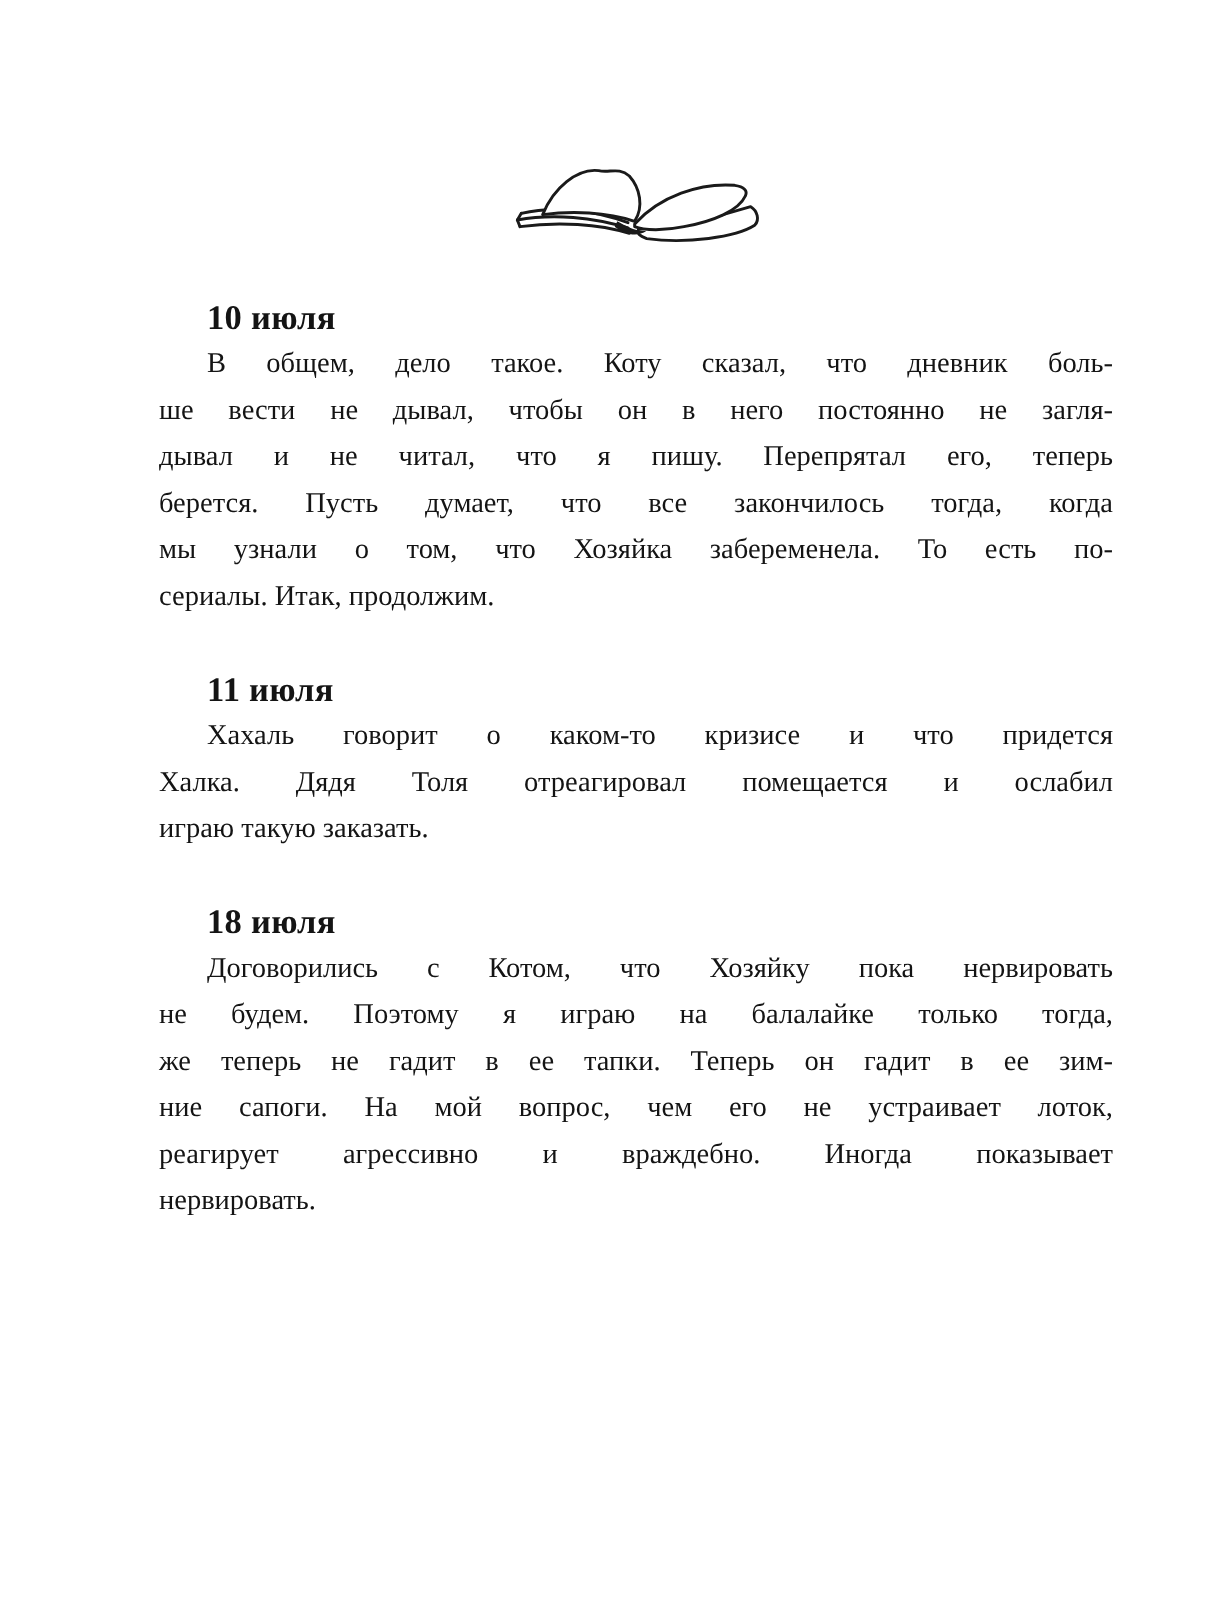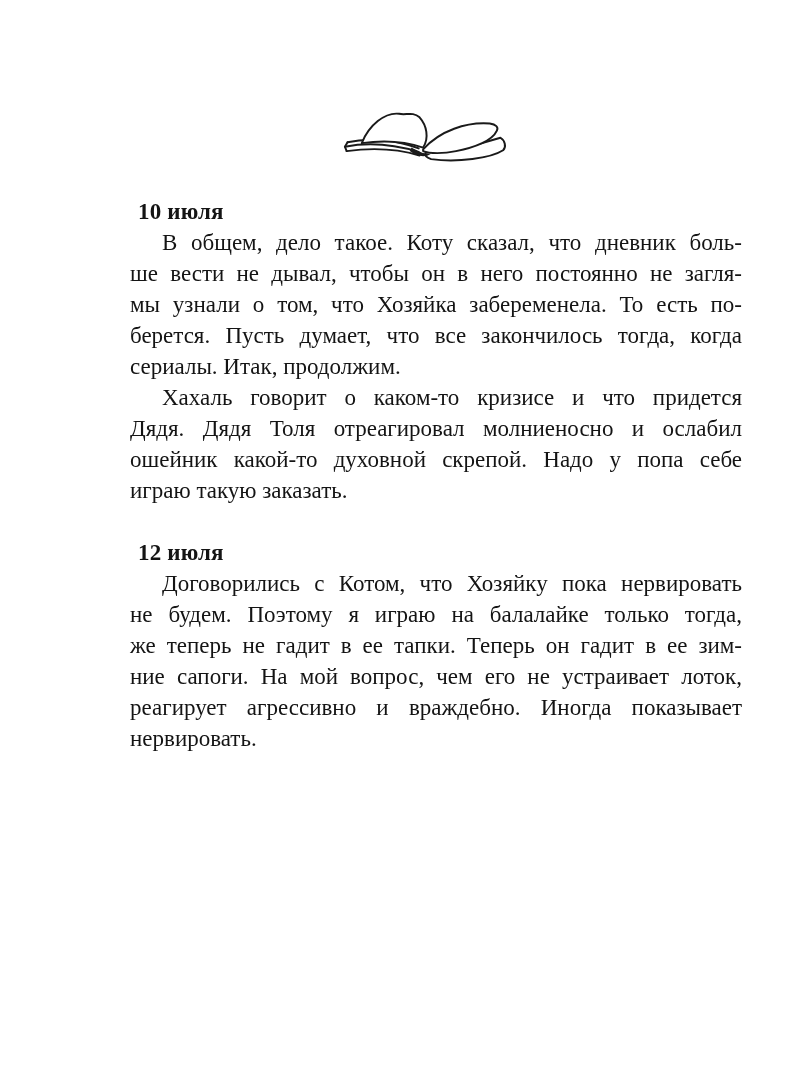--- a/index.html
+++ b/index.html
@@ -41,26 +41,25 @@
     text-indent: 32px;
     letter-spacing: 0.2px;
   }
   .entry-paragraph + .entry-heading {
     margin-top: 31px;
   }
   .entry-paragraph {
     margin: 0;
   }
   .line {
-    font-size: 23px;
+    font-size: 19px;
     line-height: 31px;
     text-align: justify;
     text-align-last: justify;
     white-space: normal;
-    margin-left: 24px;
   }
   .line.first {
     text-indent: 32px;
   }
   .line.last {
     text-align-last: left;
   }
   .page-number {
     position: absolute;
     top: 974px;
@@ -92,31 +91,32 @@
 
       <path d="M86 49 C93 53 100 57 108 56 C101 61 92 59 84 53 Z" fill="#1a1a1a" stroke="none"></path>
     </svg>
   </div>
 
   <div class="sections" id="sections">
       <div class="entry-heading">10 июля</div>
       <div class="entry-paragraph">
         <div class="line first">В общем, дело такое. Коту сказал, что дневник боль-</div>
         <div class="line">ше вести не дывал, чтобы он в него постоянно не загля-</div>
+        <div class="line">дывал и не читал, что я пишу. Перепрятал его, теперь</div>
+        <div class="line">берется. Пусть думает, что все закончилось тогда, когда</div>
         <div class="line">мы узнали о том, что Хозяйка забеременела. То есть по-</div>
-        <div class="line">берется. Пусть думает, что все закончилось тогда, когда</div>
         <div class="line last">сериалы. Итак, продолжим.</div>
       </div>
+      <div class="entry-heading">11 июля</div>
       <div class="entry-paragraph">
         <div class="line first">Хахаль говорит о каком-то кризисе и что придется</div>
-        <div class="line">Дядя. Дядя Толя отреагировал молниеносно и ослабил</div>
-        <div class="line">ошейник какой-то духовной скрепой. Надо у попа себе</div>
+        <div class="line">Халка. Дядя Толя отреагировал помещается и ослабил</div>
         <div class="line last">играю такую заказать.</div>
       </div>
-      <div class="entry-heading">12 июля</div>
+      <div class="entry-heading">18 июля</div>
       <div class="entry-paragraph">
         <div class="line first">Договорились с Котом, что Хозяйку пока нервировать</div>
         <div class="line">не будем. Поэтому я играю на балалайке только тогда,</div>
         <div class="line">же теперь не гадит в ее тапки. Теперь он гадит в ее зим-</div>
         <div class="line">ние сапоги. На мой вопрос, чем его не устраивает лоток,</div>
         <div class="line">реагирует агрессивно и враждебно. Иногда показывает</div>
         <div class="line last">нервировать.</div>
       </div>
     </div>
 

